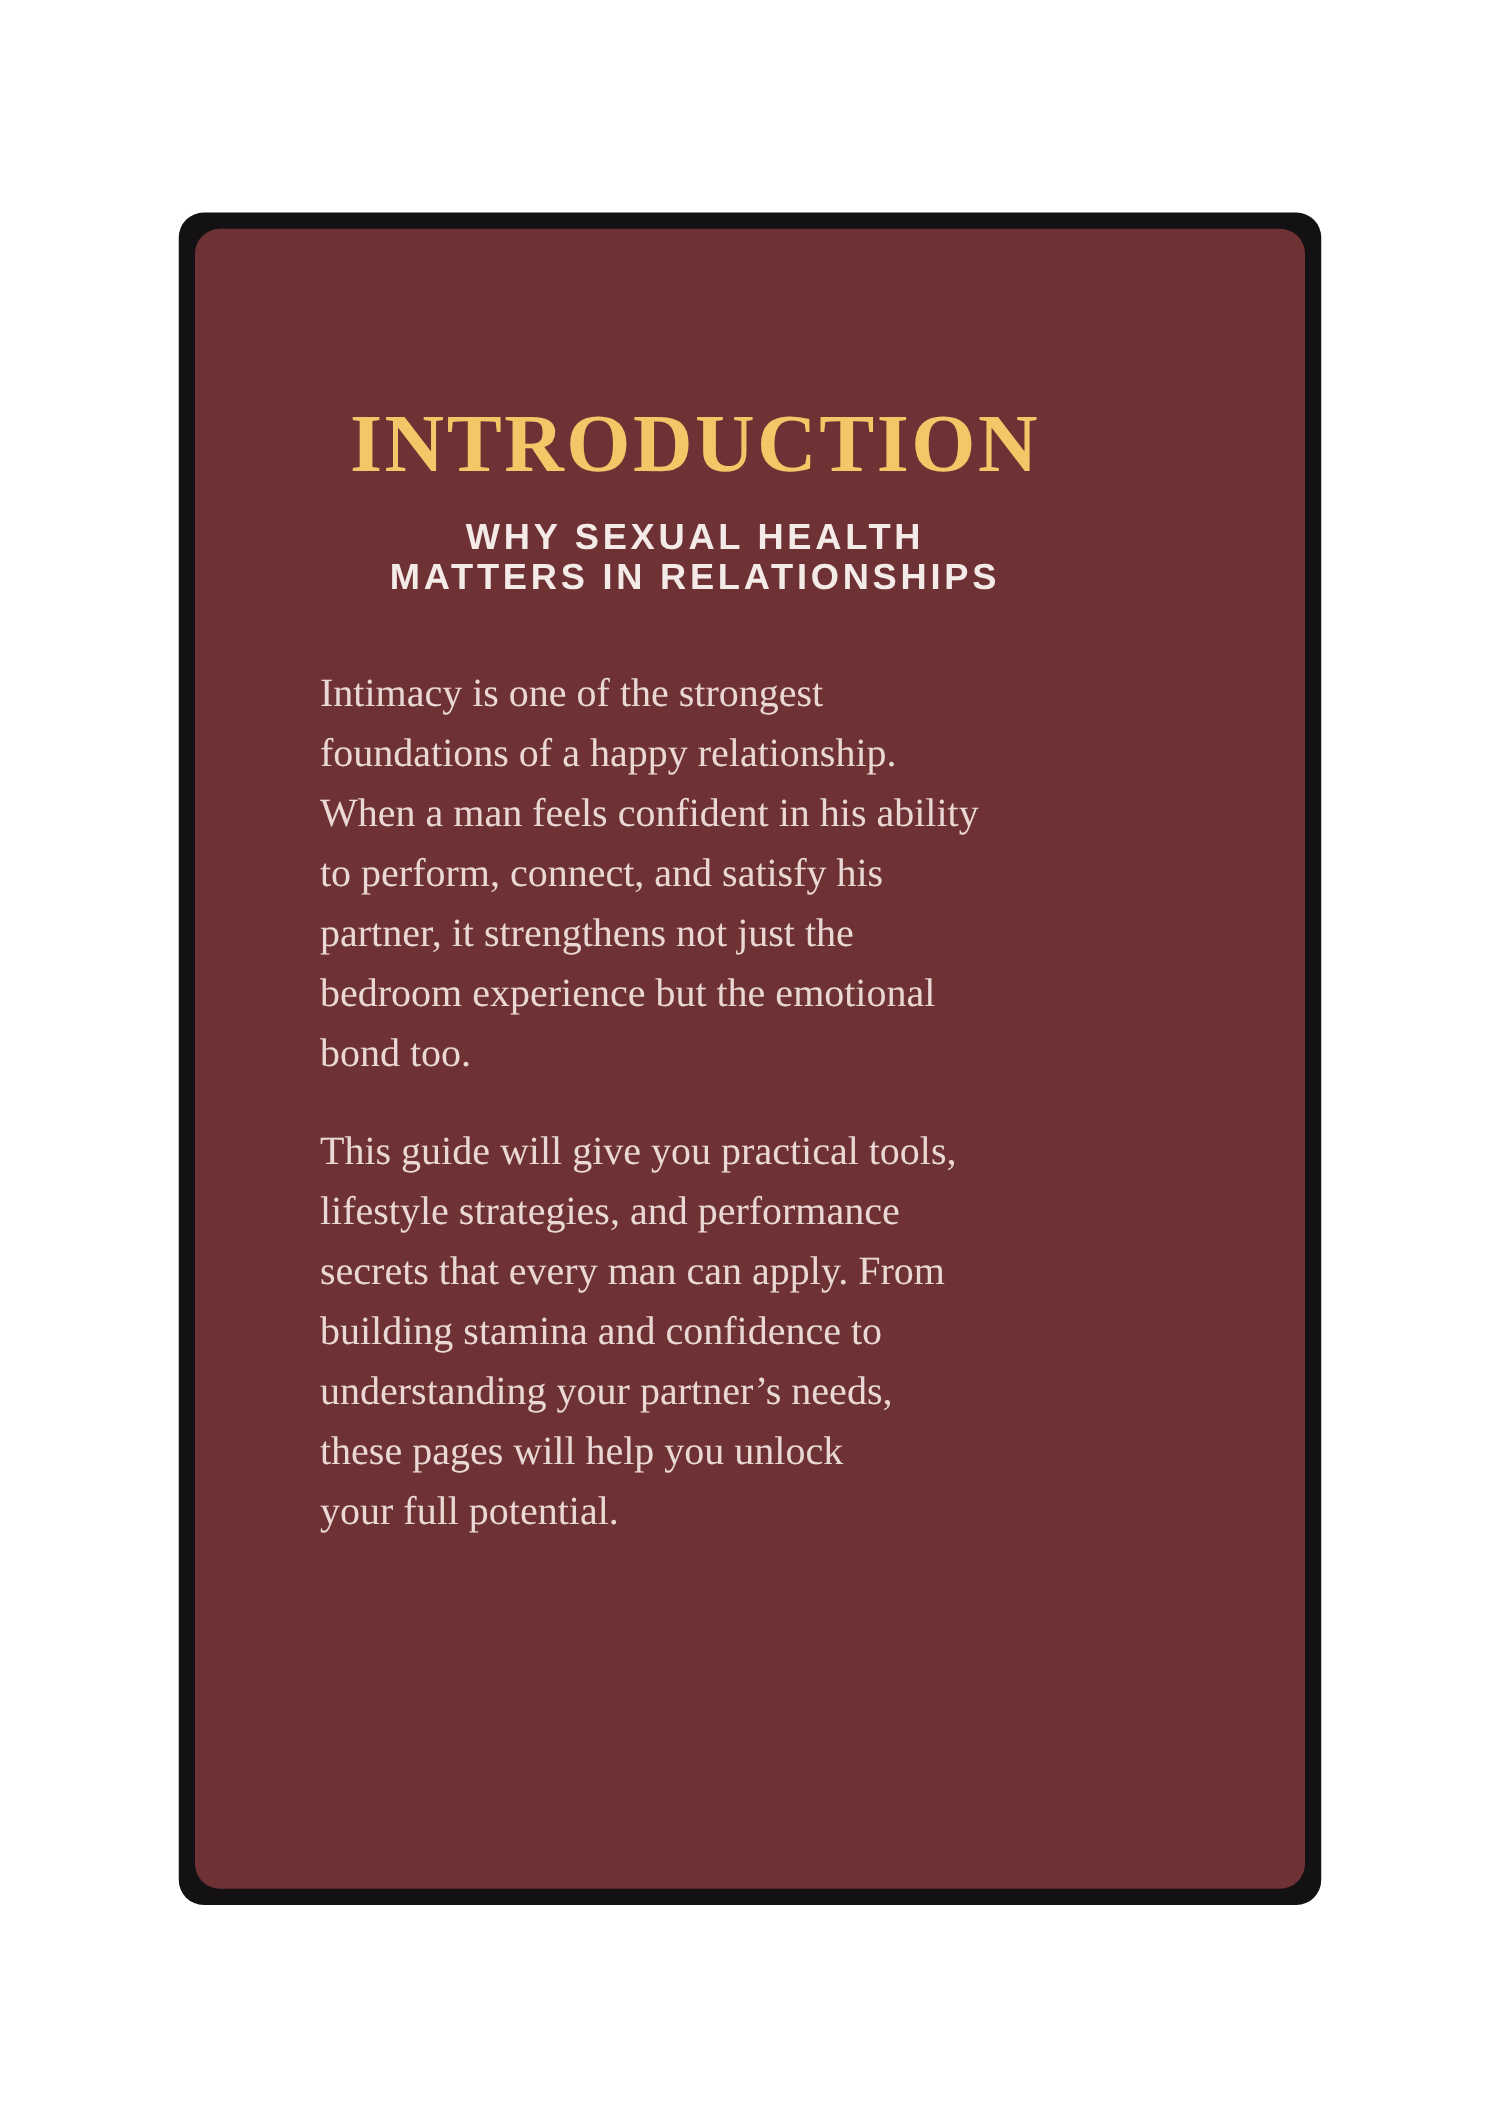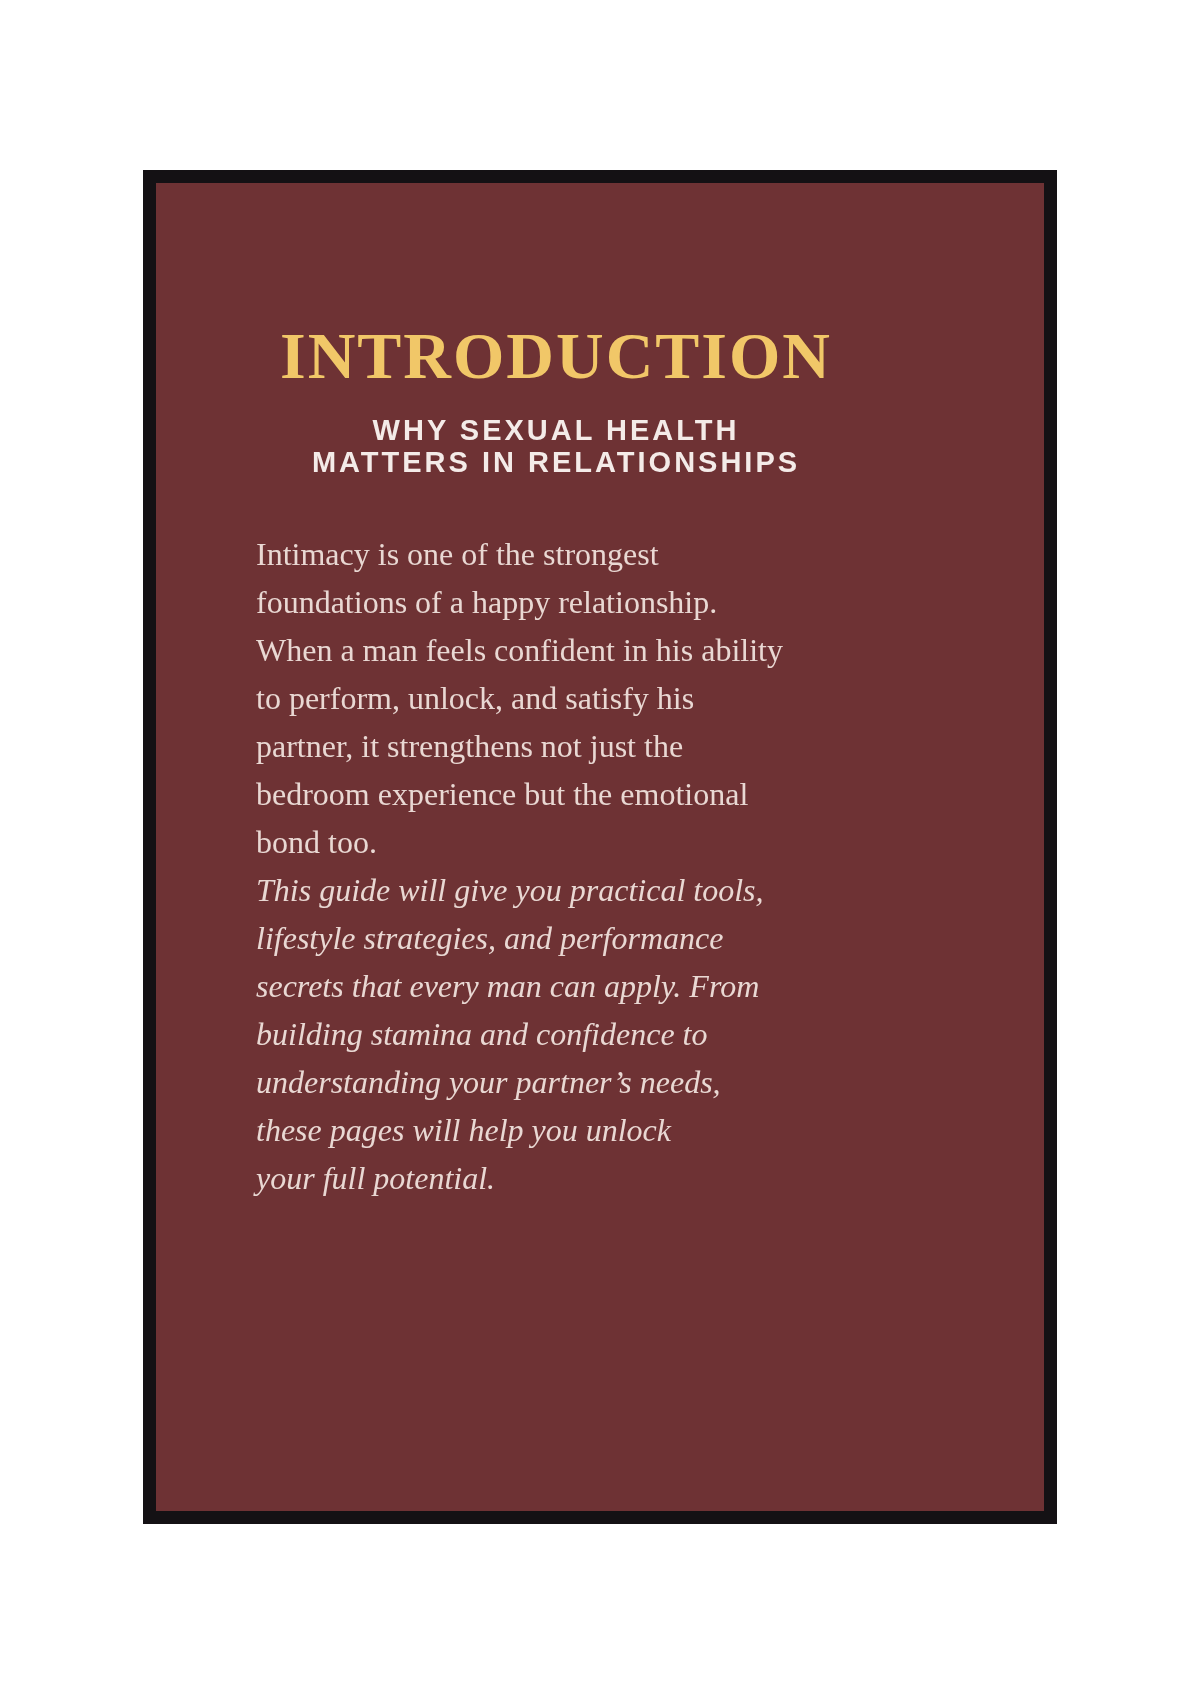--- a/index.html
+++ b/index.html
@@ -3,21 +3,21 @@
 <meta charset="utf-8">
 <style>
   :root{
     --page-bg:#ffffff;
     --frame:#141114;
     --card-bg:#6e3234;
     --title-gold:#f1c768;
     --subtitle-white:#f4ebe8;
     --body-text:#e9d8d3;
   }
-  *{margin:0;padding:0;box-sizing:border-box;}
+  *{margin:0;padding:0;box-sizing:border-box;border-radius:20px;}
   html,body{width:1200px;height:1696px;background:var(--page-bg);overflow:hidden;}
   body{font-family:"Liberation Serif", serif;}
 
   .frame{
     width:914px;height:1354px;
     margin:170px auto 0 auto;
     background:var(--frame);
     padding:13px;
   }
   .card{
@@ -54,37 +54,37 @@
   }
   .paragraph{
     font-family:"Liberation Serif", serif;
     font-size:32px;
     line-height:48px;
     color:var(--body-text);
     white-space:pre-line;
     text-align:left;
   }
   .paragraph + .paragraph{
-    font-style:italic;
+    margin-top:30px;
   }
 </style>
 </head>
 <body>
 
 <div class="frame">
   <div class="card">
     <div class="content">
       <h1 class="chapter-title">INTRODUCTION</h1>
       <h2 class="chapter-subtitle">WHY SEXUAL HEALTH
 MATTERS IN RELATIONSHIPS</h2>
       <div class="body-copy">
         <p class="paragraph">Intimacy is one of the strongest
 foundations of a happy relationship.
 When a man feels confident in his ability
-to perform, unlock, and satisfy his
+to perform, connect, and satisfy his
 partner, it strengthens not just the
 bedroom experience but the emotional
 bond too.</p>
         <p class="paragraph">This guide will give you practical tools,
 lifestyle strategies, and performance
 secrets that every man can apply. From
 building stamina and confidence to
 understanding your partner’s needs,
 these pages will help you unlock
 your full potential.</p>

